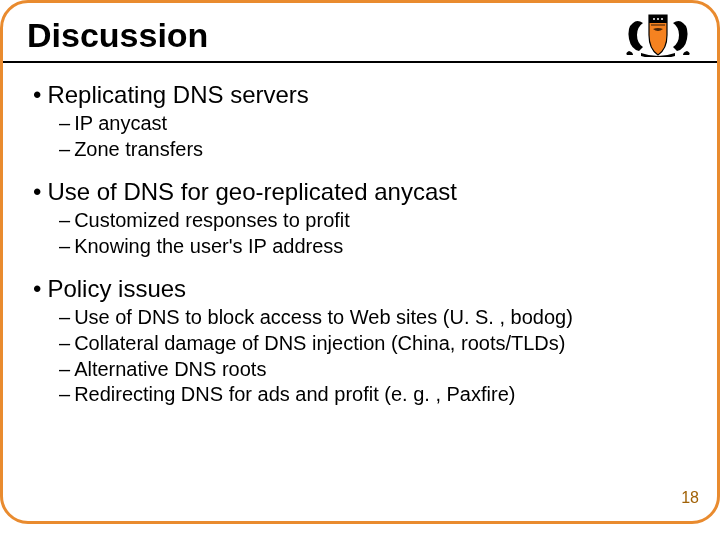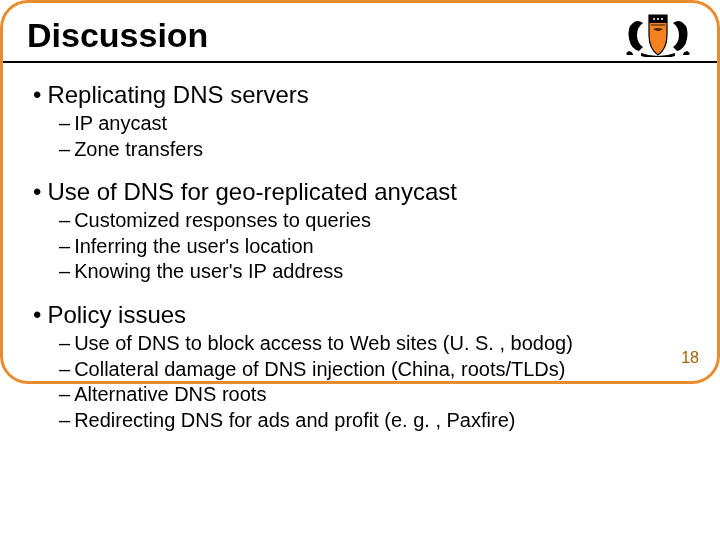--- a/index.html
+++ b/index.html
@@ -1,19 +1,19 @@
 <!DOCTYPE html>
 <html><head>
 <meta charset="utf-8">
 <style>
   * { box-sizing: border-box; margin: 0; padding: 0; }
   html, body { width: 720px; height: 540px; overflow: hidden; font-family: Arial, Helvetica, sans-serif; background: #fff; }
   .slide {
     width: 720px;
-    height: 384px;
+    height: 524px;
     border: 3px solid #e98b2f;
     border-radius: 28px;
     position: relative;
     background: #fff;
   }
   .title-row {
     display: flex;
     align-items: center;
     justify-content: space-between;
     padding: 10px 24px 4px 24px;
@@ -102,22 +102,21 @@
   <div class="body">
 
     <div class="group">
       <div class="l1"><span class="bullet">•</span><span>Replicating DNS servers</span></div>
       <div class="l2"><span class="dash">–</span><span>IP anycast</span></div>
       <div class="l2"><span class="dash">–</span><span>Zone transfers</span></div>
     </div>
 
     <div class="group">
       <div class="l1"><span class="bullet">•</span><span>Use of DNS for geo-replicated anycast</span></div>
-      <div class="l2"><span class="dash">–</span><span>Customized responses to queries</span></div>
-      <div class="l2"><span class="dash">–</span><span>Inferring the user's location</span></div>
+      <div class="l2"><span class="dash">–</span><span>Customized responses to profit</span></div>
       <div class="l2"><span class="dash">–</span><span>Knowing the user's IP address</span></div>
     </div>
 
     <div class="group">
       <div class="l1"><span class="bullet">•</span><span>Policy issues</span></div>
       <div class="l2"><span class="dash">–</span><span>Use of DNS to block access to Web sites (U. S. , bodog)</span></div>
       <div class="l2"><span class="dash">–</span><span>Collateral damage of DNS injection (China, roots/TLDs)</span></div>
       <div class="l2"><span class="dash">–</span><span>Alternative DNS roots</span></div>
       <div class="l2"><span class="dash">–</span><span>Redirecting DNS for ads and profit (e. g. , Paxfire)</span></div>
     </div>

